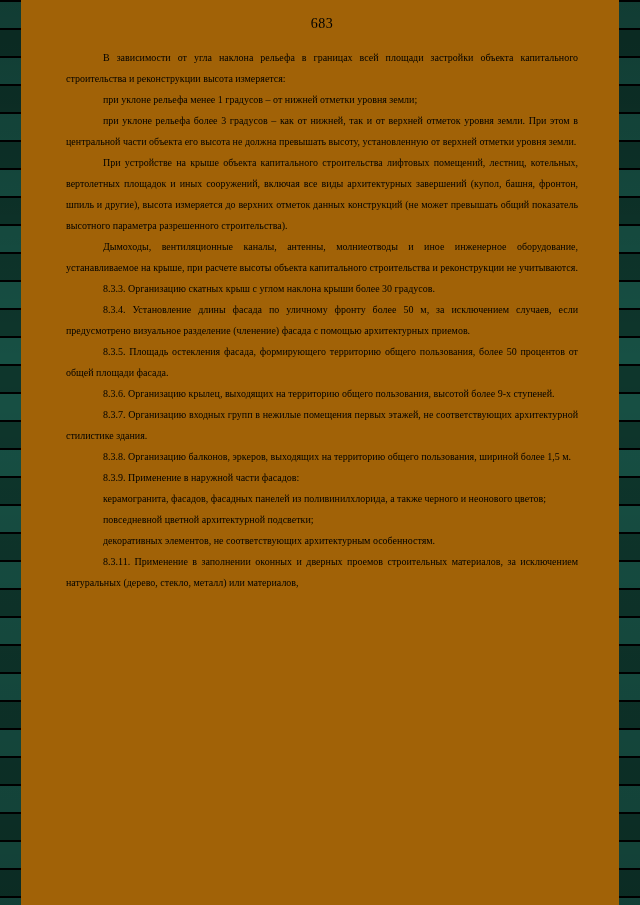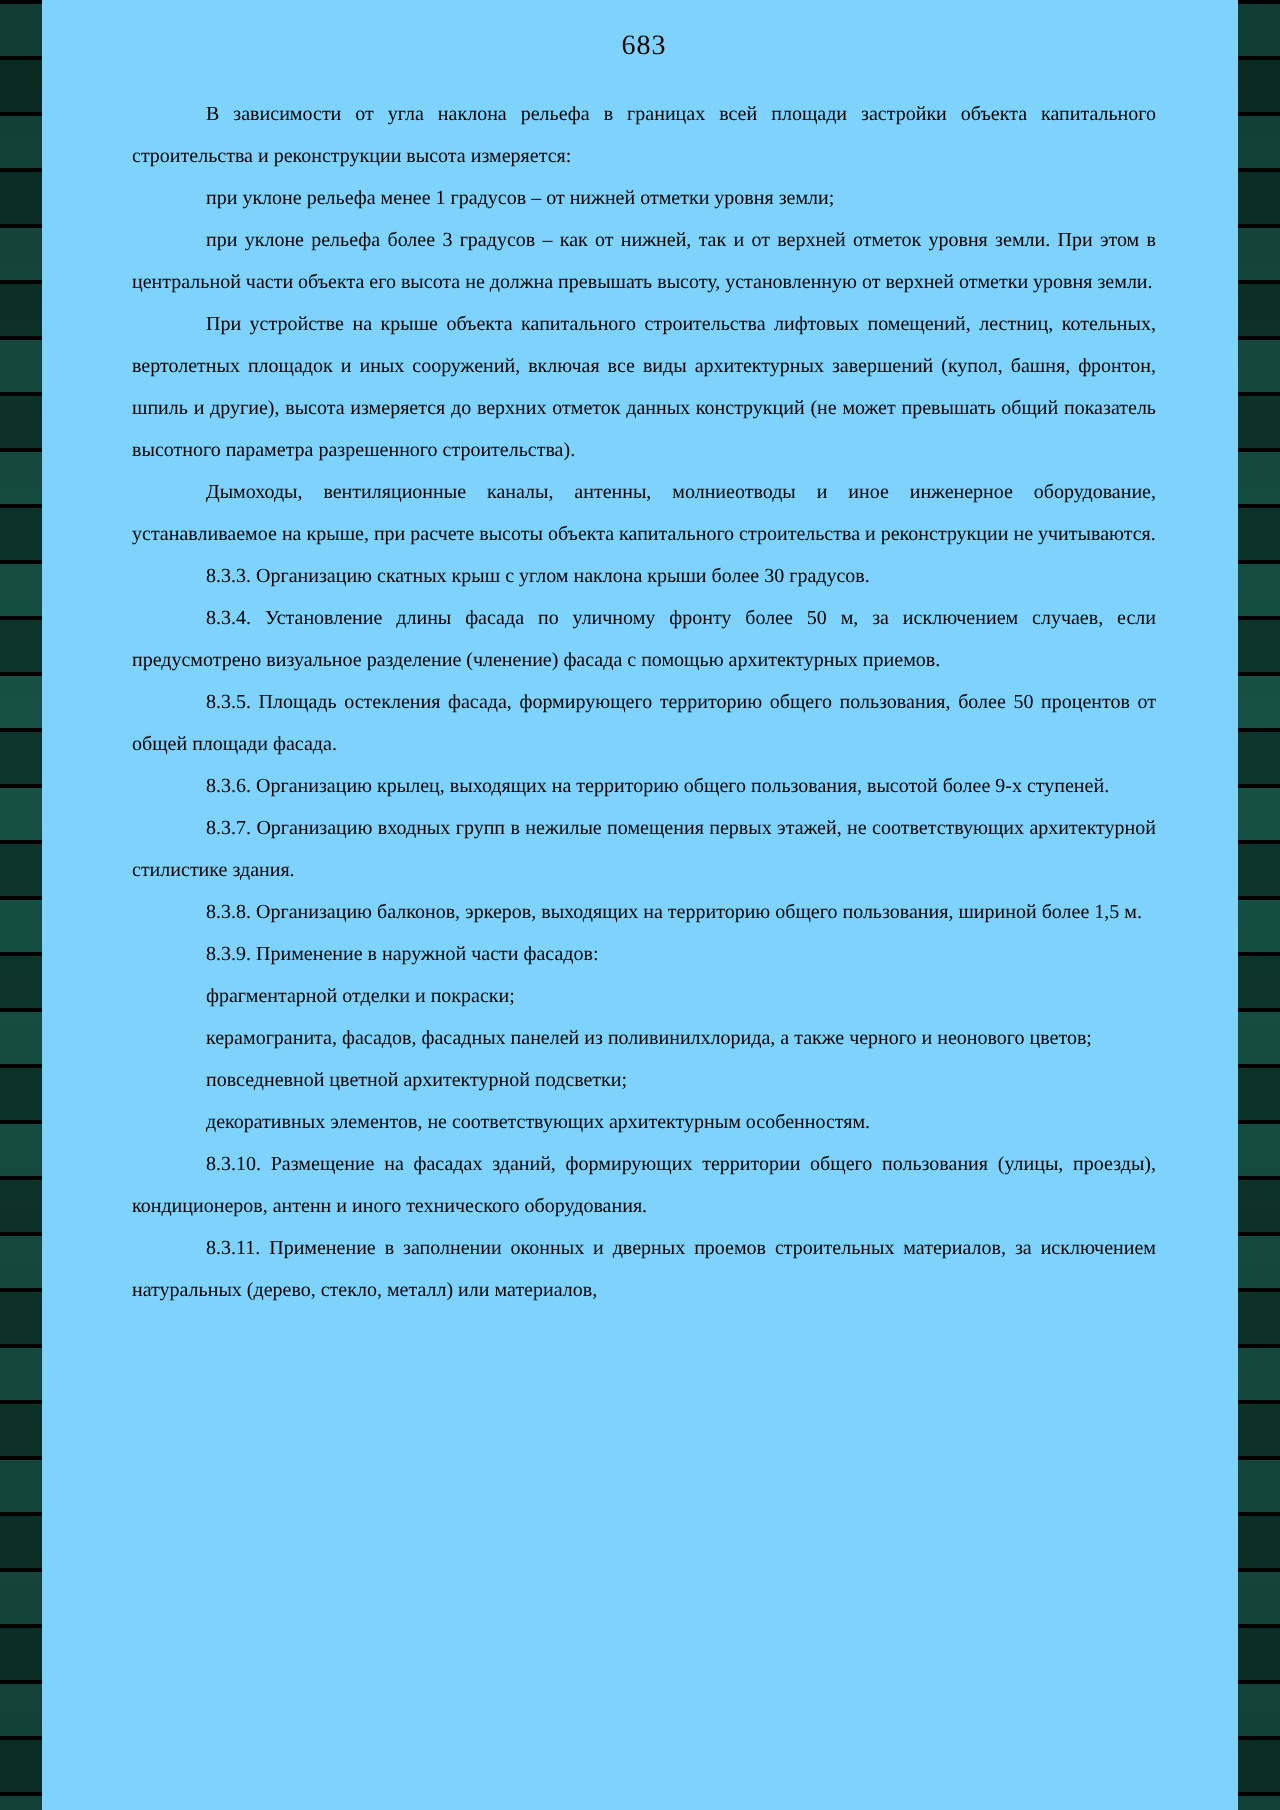--- a/index.html
+++ b/index.html
@@ -9,21 +9,21 @@
     background: #ffffff;
     font-family: "Liberation Serif", serif;
     color: #000000;
     position: relative;
     overflow: hidden;
   }
   .page {
     position: relative;
     width: 640px;
     height: 905px;
-    background: #7dd3fc;
+    background: #a16207;
   }
   
   .edge {
     position: absolute;
     top: 0;
     bottom: 0;
     width: 21px;
     background:
       linear-gradient(to bottom, rgba(0,0,0,0.25), rgba(0,0,0,0) 40%, rgba(0,0,0,0.2)),
       repeating-linear-gradient(
@@ -73,21 +73,19 @@
       <p>при уклоне рельефа более 3 градусов – как от нижней, так и от верхней отметок уровня земли. При этом в центральной части объекта его высота не должна превышать высоту, установленную от верхней отметки уровня земли.</p>
       <p>При устройстве на крыше объекта капитального строительства лифтовых помещений, лестниц, котельных, вертолетных площадок и иных сооружений, включая все виды архитектурных завершений (купол, башня, фронтон, шпиль и другие), высота измеряется до верхних отметок данных конструкций (не может превышать общий показатель высотного параметра разрешенного строительства).</p>
       <p>Дымоходы, вентиляционные каналы, антенны, молниеотводы и иное инженерное оборудование, устанавливаемое на крыше, при расчете высоты объекта капитального строительства и реконструкции не учитываются.</p>
       <p>8.3.3. Организацию скатных крыш с углом наклона крыши более 30 градусов.</p>
       <p>8.3.4. Установление длины фасада по уличному фронту более 50 м, за исключением случаев, если предусмотрено визуальное разделение (членение) фасада с помощью архитектурных приемов.</p>
       <p>8.3.5. Площадь остекления фасада, формирующего территорию общего пользования, более 50 процентов от общей площади фасада.</p>
       <p>8.3.6. Организацию крылец, выходящих на территорию общего пользования, высотой более 9-х ступеней.</p>
       <p>8.3.7. Организацию входных групп в нежилые помещения первых этажей, не соответствующих архитектурной стилистике здания.</p>
       <p>8.3.8. Организацию балконов, эркеров, выходящих на территорию общего пользования, шириной более 1,5 м.</p>
       <p>8.3.9. Применение в наружной части фасадов:</p>
-      <p>фрагментарной отделки и покраски;</p>
       <p>керамогранита, фасадов, фасадных панелей из поливинилхлорида, а также черного и неонового цветов;</p>
       <p>повседневной цветной архитектурной подсветки;</p>
       <p>декоративных элементов, не соответствующих архитектурным особенностям.</p>
-      <p>8.3.10. Размещение на фасадах зданий, формирующих территории общего пользования (улицы, проезды), кондиционеров, антенн и иного технического оборудования.</p>
       <p>8.3.11. Применение в заполнении оконных и дверных проемов строительных материалов, за исключением натуральных (дерево, стекло, металл) или материалов,</p>
     </div>
   </div>
 </div>
 
 </body></html>

